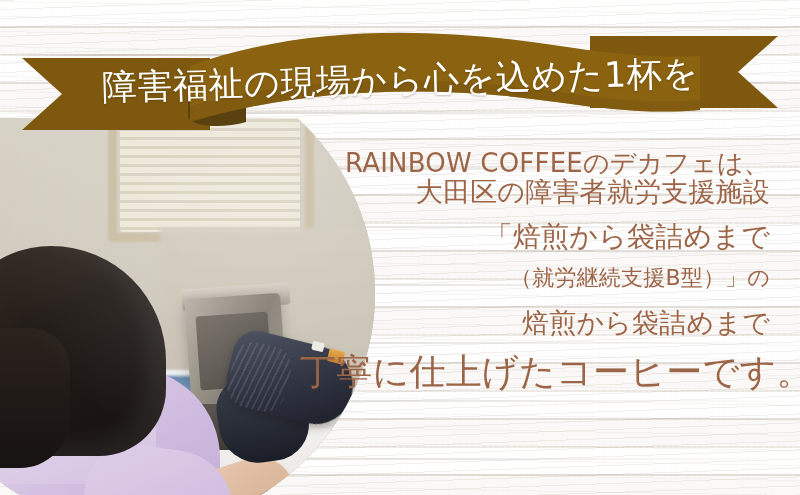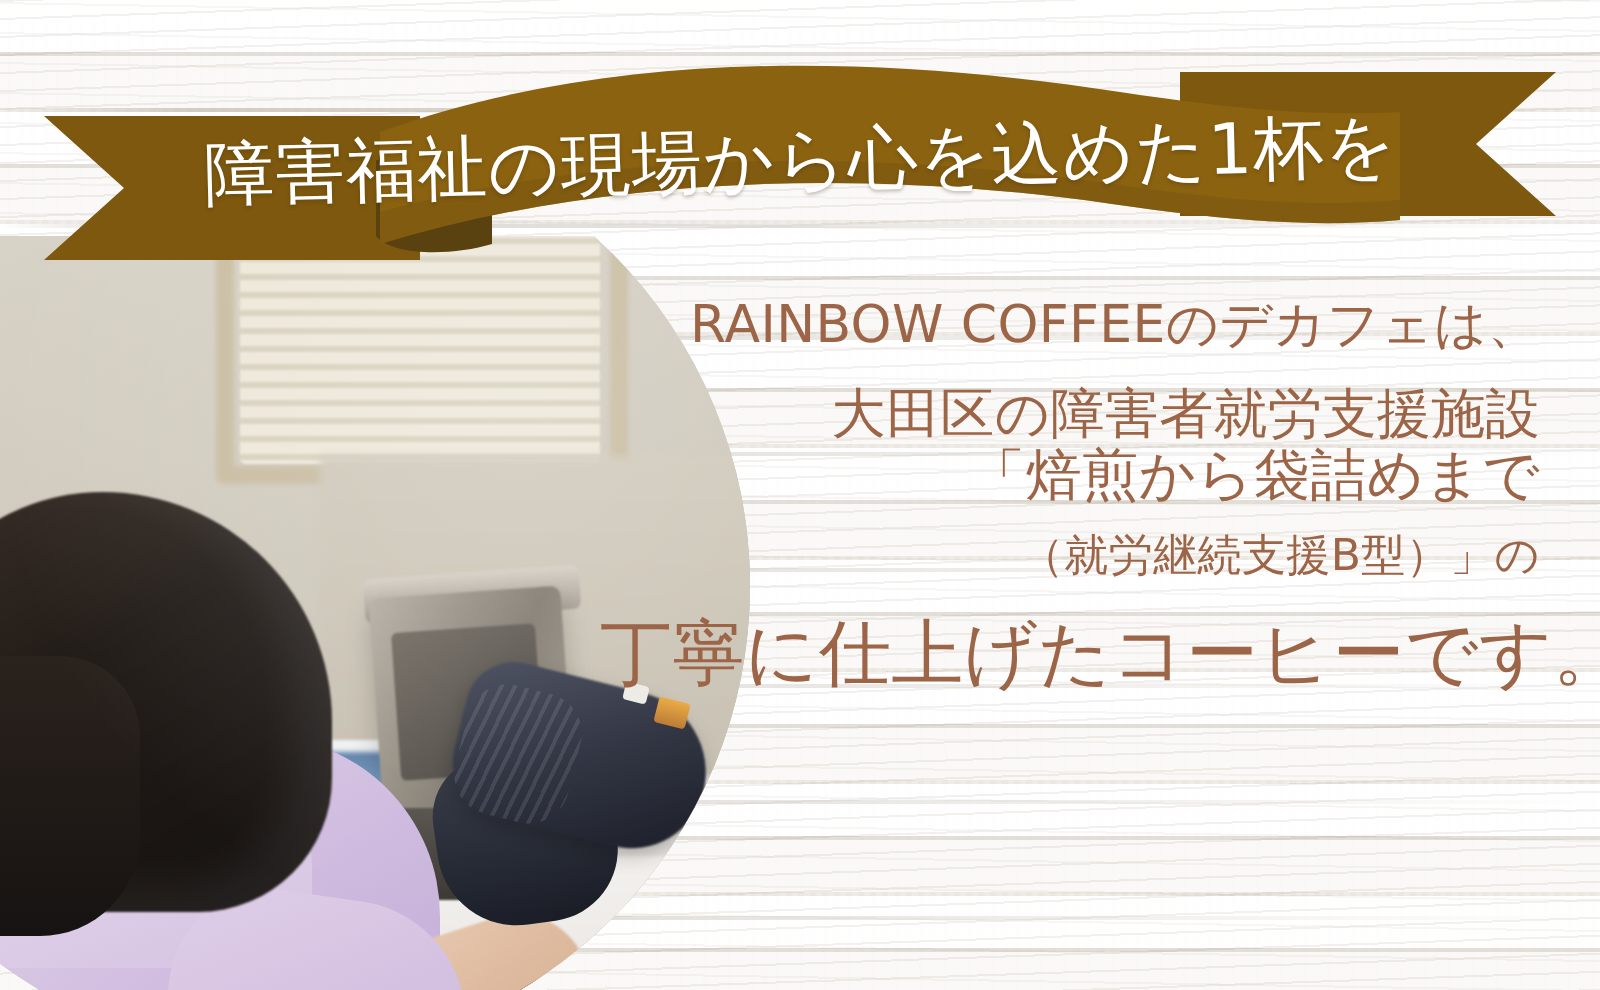--- a/index.html
+++ b/index.html
@@ -164,22 +164,22 @@
     position:absolute;right:30px;top:150px;width:470px;
     text-align:right;
   }
   .copy .line{
     color:#9d6547;
     font-family:"DejaVu Sans","Liberation Sans",sans-serif;
     font-weight:500;
     white-space:nowrap;
     line-height:1.0;
   }
-  .copy .l1{font-size:26px;margin-bottom:18px;letter-spacing:.2px;}
-  .copy .l2{font-size:27px;margin-bottom:3px;letter-spacing:.2px;}
+  .copy .l1{font-size:26px;margin-bottom:2px;letter-spacing:.2px;}
+  .copy .l2{font-size:27px;margin-bottom:18px;letter-spacing:.2px;}
   .copy .l3{font-size:28px;margin-bottom:16px;letter-spacing:.2px;}
   .copy .l4{font-size:22px;margin-bottom:20px;letter-spacing:.2px;}
   .copy .l5{font-size:27px;margin-bottom:18px;letter-spacing:.2px;}
   .copy .l6{font-size:27px;margin-bottom:18px;letter-spacing:.2px;}
   .copy .l7{font-size:36px;letter-spacing:.2px;}
 </style>
 </head>
 <body>
 
 <div id="stage">
@@ -262,16 +262,17 @@
   </div>
   <div class="ribbon-text">
     <span>障害福祉の現場から心を込めた1杯を</span>
   </div>
 
   <div class="copy">
     <div class="line l1">RAINBOW COFFEEのデカフェは、</div>
     <div class="line l2">大田区の障害者就労支援施設</div>
     <div class="line l3">「焙煎から袋詰めまで</div>
     <div class="line l4">（就労継続支援B型）」の</div>
+    <div class="line l6">焙煎から袋詰めまで</div>
     <div class="line l7">丁寧に仕上げたコーヒーです。</div>
   </div>
 
 </div>
 
 </body></html>

